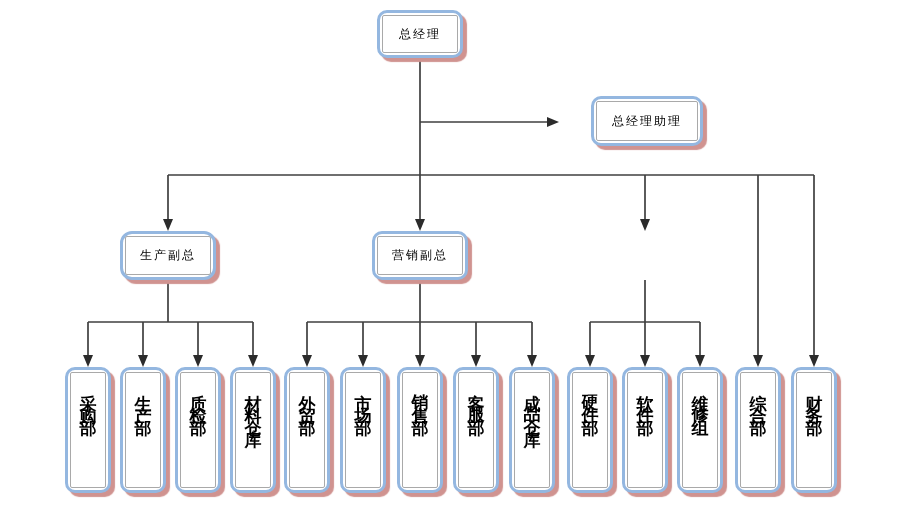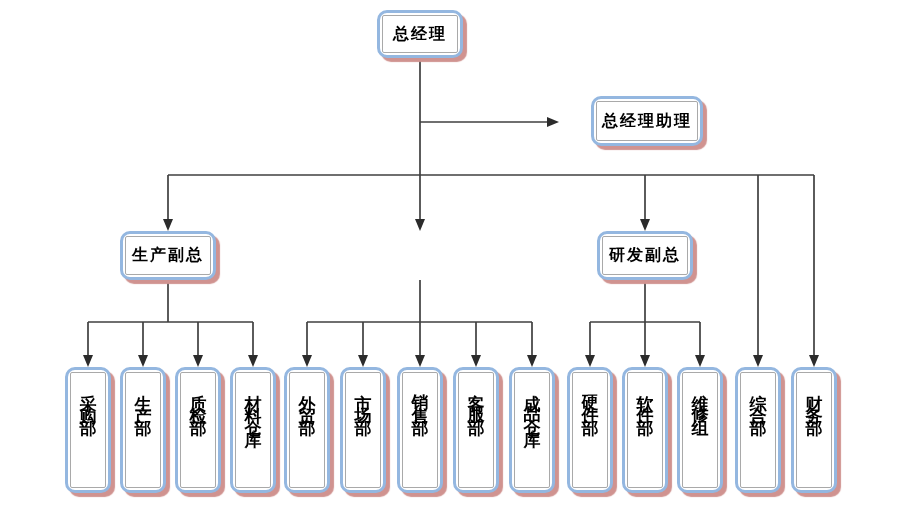--- a/index.html
+++ b/index.html
@@ -28,22 +28,22 @@
     position: absolute;
     inset: 2px;
     border: 1px solid #a9a9a9;
     border-radius: 2px;
     pointer-events: none;
   }
   .hnode {
     display: flex;
     align-items: center;
     justify-content: center;
-    font-size: 16px;
-    font-weight: bold;
+    font-size: 12px;
+    font-weight: normal;
     letter-spacing: 2px;
   }
   .vnode {
     display: flex;
     justify-content: center;
     align-items: flex-start;
     padding-top: 11px;
     width: 46px;
     height: 126px;
     top: 367px;
@@ -125,25 +125,25 @@
   </svg>
 
   <div class="node hnode" style="left:377px; top:10px; width:86px; height:48px;">
     <span>总经理</span>
   </div>
 
   <div class="node hnode" style="left:559px; top:96px; width:112px; height:50px;margin-left:32px;">
     <span>总经理助理</span>
   </div>
 
-  <div class="node hnode" style="left:120px; top:231px; width:96px; height:49px;">
+  <div class="node hnode" style="left:120px; top:231px; width:96px; height:49px;border-radius:12px;">
     <span>生产副总</span>
   </div>
-  <div class="node hnode" style="left:597px; top:231px; width:96px; height:49px;">
-    <span>研发副总</span>
+  <div class="node hnode" style="left:372px; top:231px; width:96px; height:49px;">
+    <span>营销副总</span>
   </div>
 
   <div class="node vnode" style="left:65px;">
     <span>采购部</span>
   </div>
   <div class="node vnode" style="left:120px;">
     <span>生产部</span>
   </div>
   <div class="node vnode" style="left:175px;">
     <span>质检部</span>

